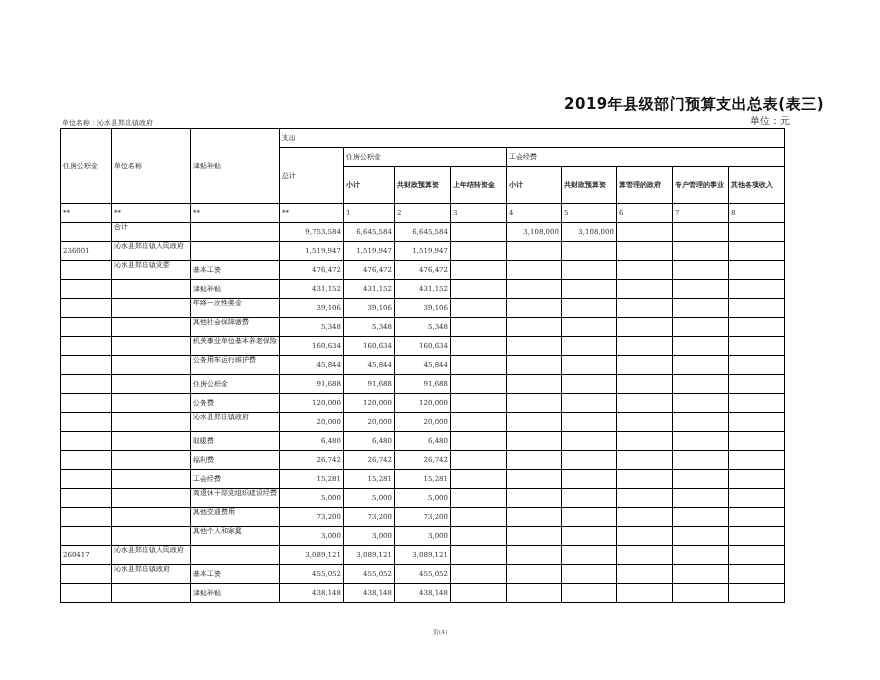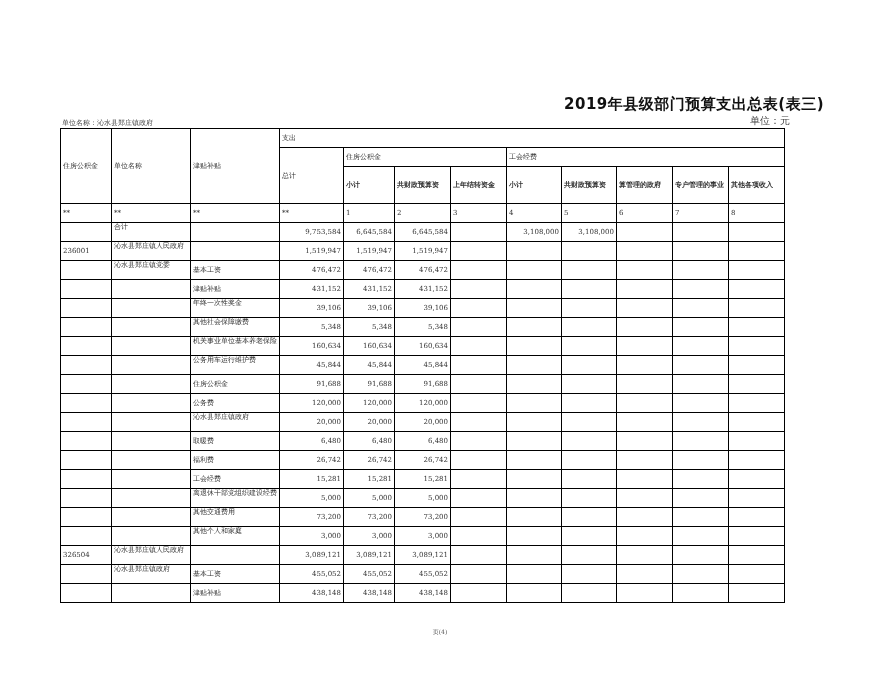--- a/index.html
+++ b/index.html
@@ -316,21 +316,21 @@
         <td class="r">3,000</td>
         <td class="r">3,000</td>
         <td class="r"></td>
         <td class="r"></td>
         <td class="r"></td>
         <td class="r"></td>
         <td class="r"></td>
         <td class="r"></td>
       </tr>
       <tr class="d">
-        <td class="l">326504</td>
+        <td class="l">260417</td>
         <td class="l wrap">沁水县郑庄镇人民政府</td>
         <td class="l"></td>
         <td class="r">3,089,121</td>
         <td class="r">3,089,121</td>
         <td class="r">3,089,121</td>
         <td class="r"></td>
         <td class="r"></td>
         <td class="r"></td>
         <td class="r"></td>
         <td class="r"></td>

